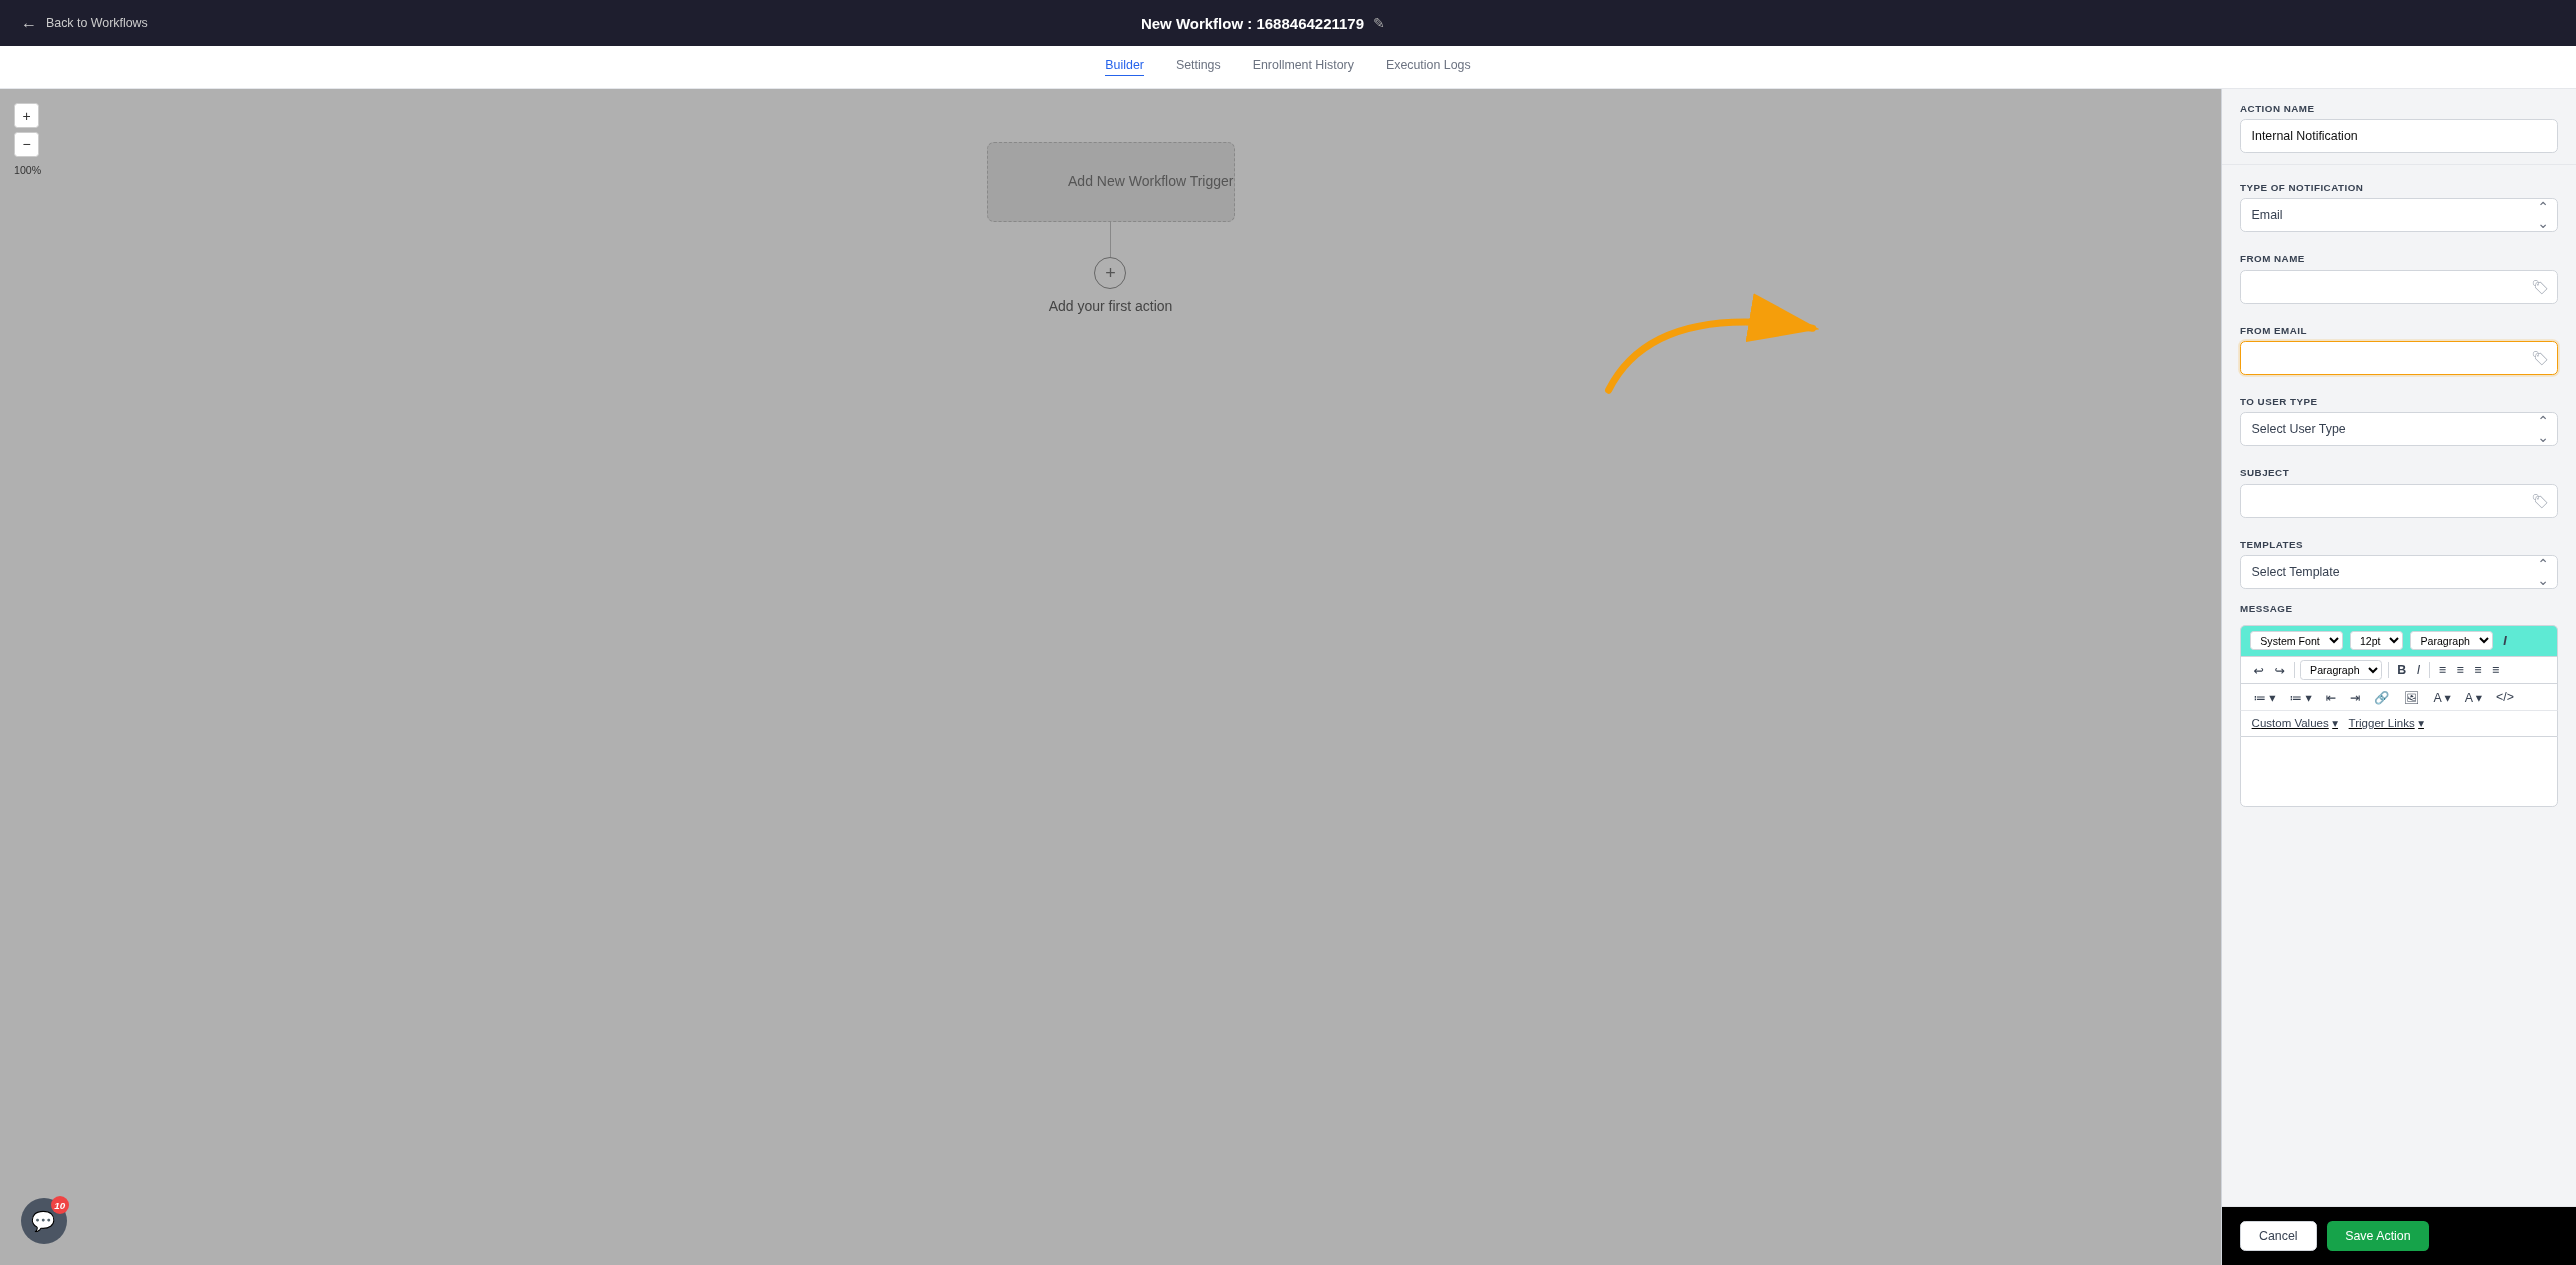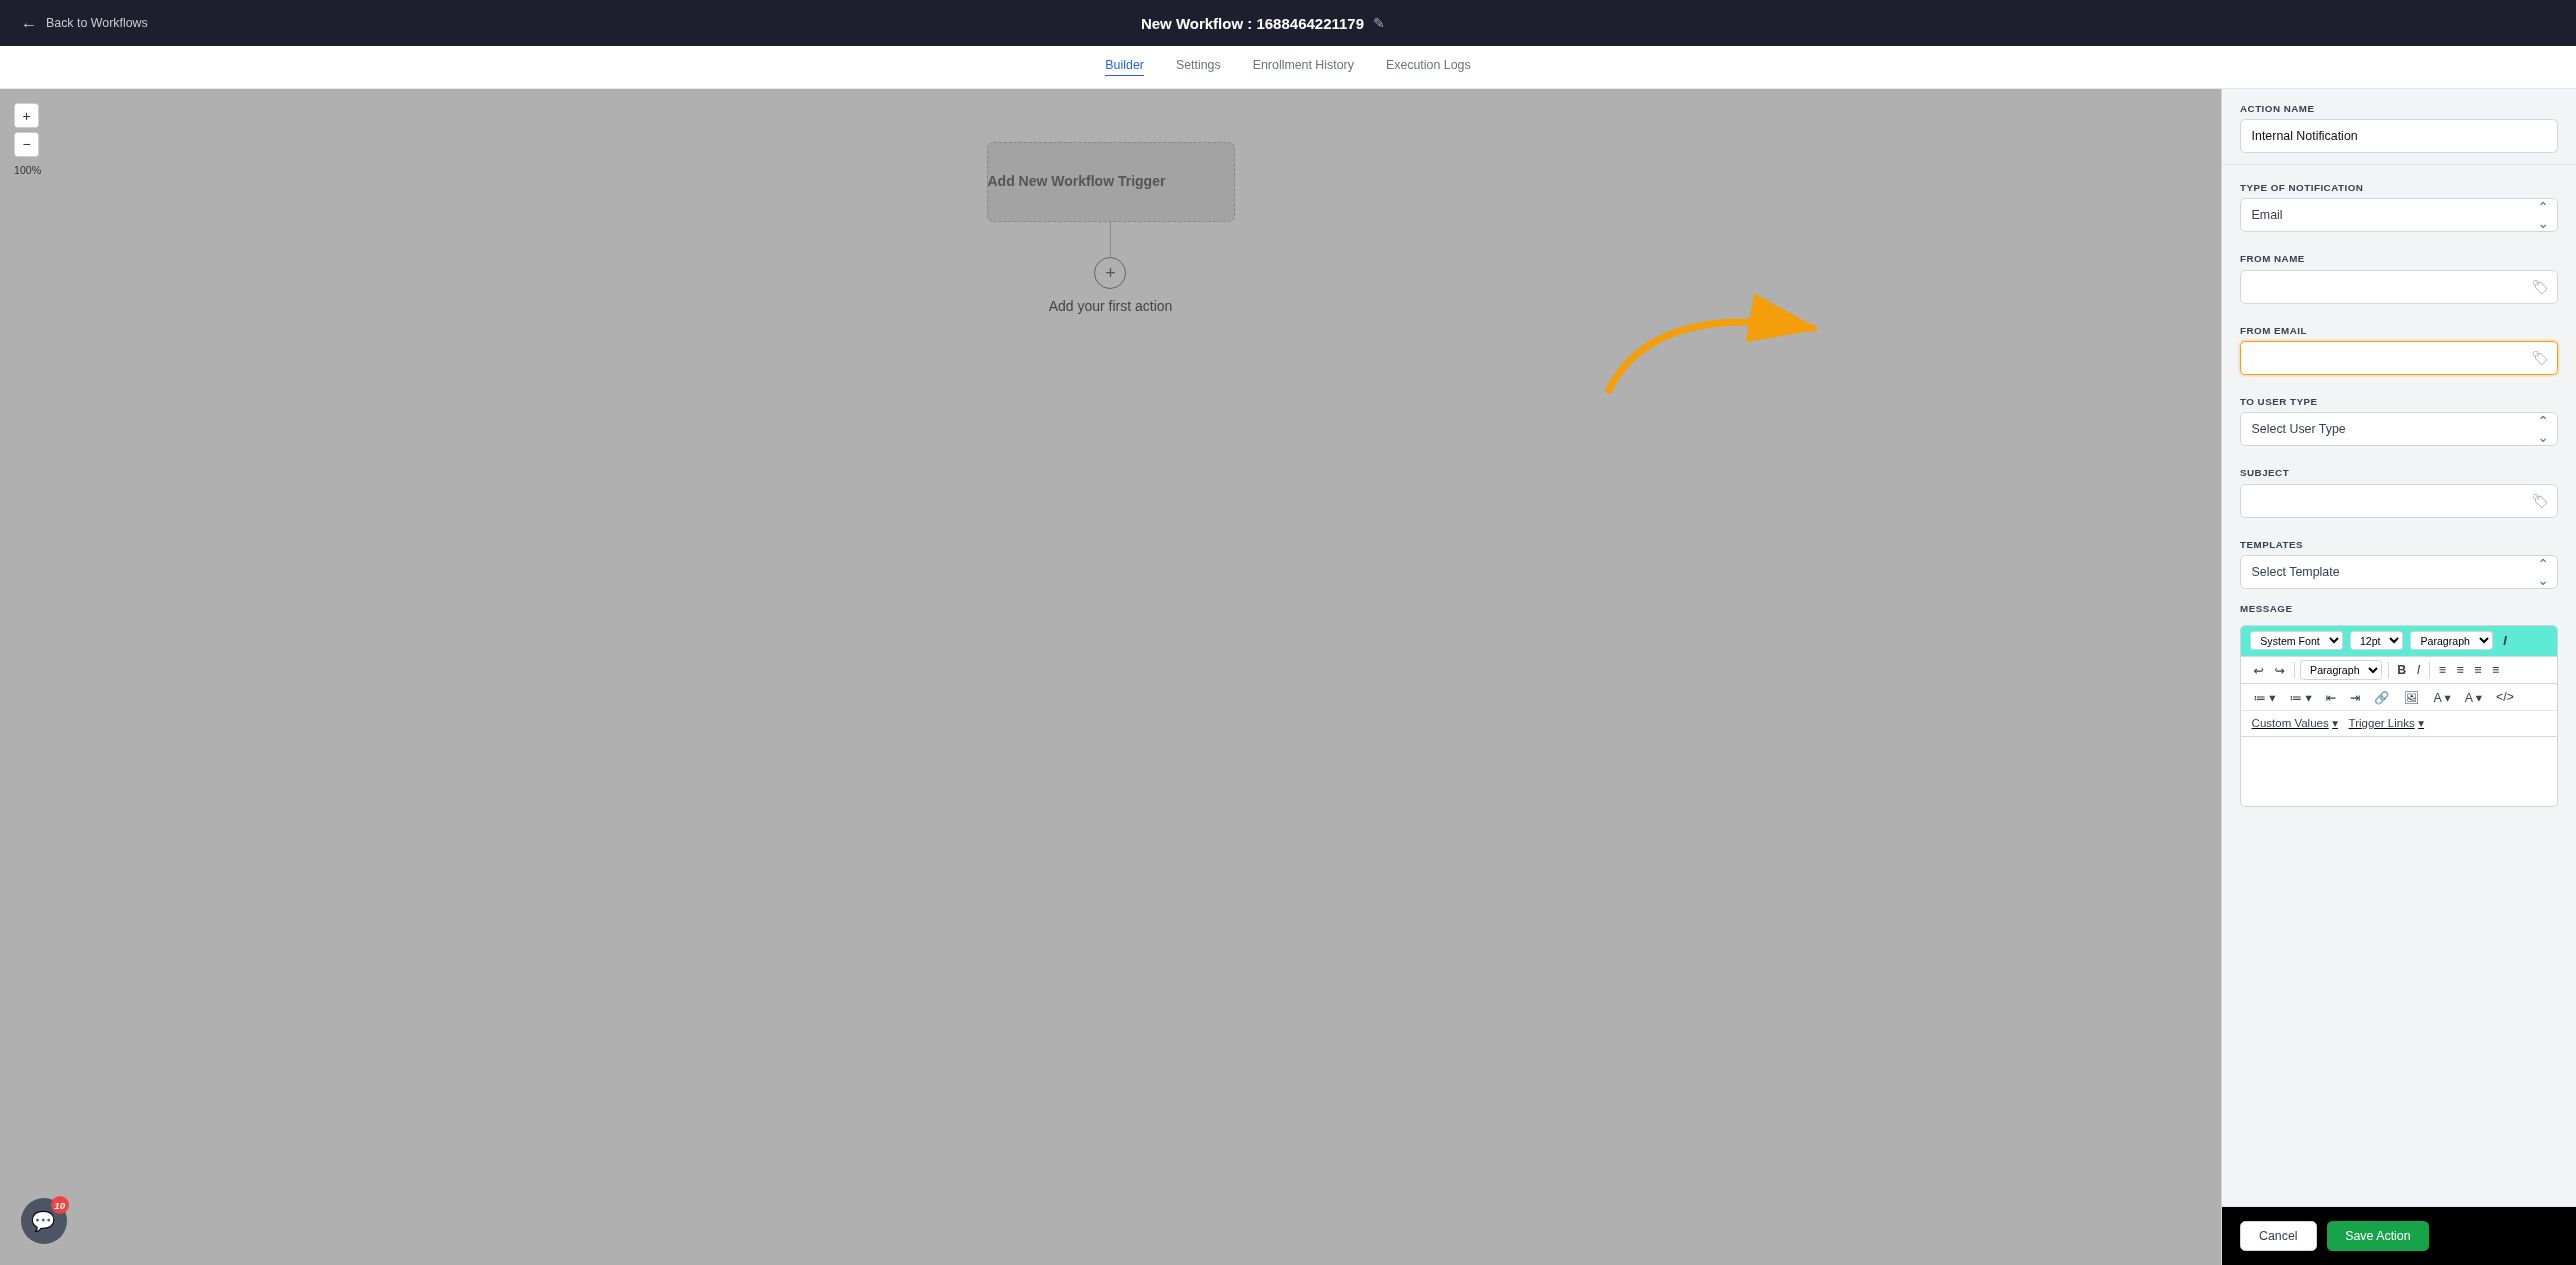--- a/index.html
+++ b/index.html
@@ -103,24 +103,24 @@
     }
 
     .trigger-box {
       width: 248px;
       height: 80px;
       background: rgba(150,150,150,0.5);
       border: 1.8px dashed #888;
       border-radius: 7px;
       display: flex;
       align-items: center;
-      justify-content: flex-start;
+      justify-content: flex-end;
       color: #555;
       font-size: 14px;
-      font-weight: 700;
+      font-weight: 400;
       text-align: center;
       line-height: 1.4;
       cursor: pointer;
     }
 
     .connector-line {
       width: 1.8px;
       height: 35px;
       background: #888;
       margin: 0 auto;

